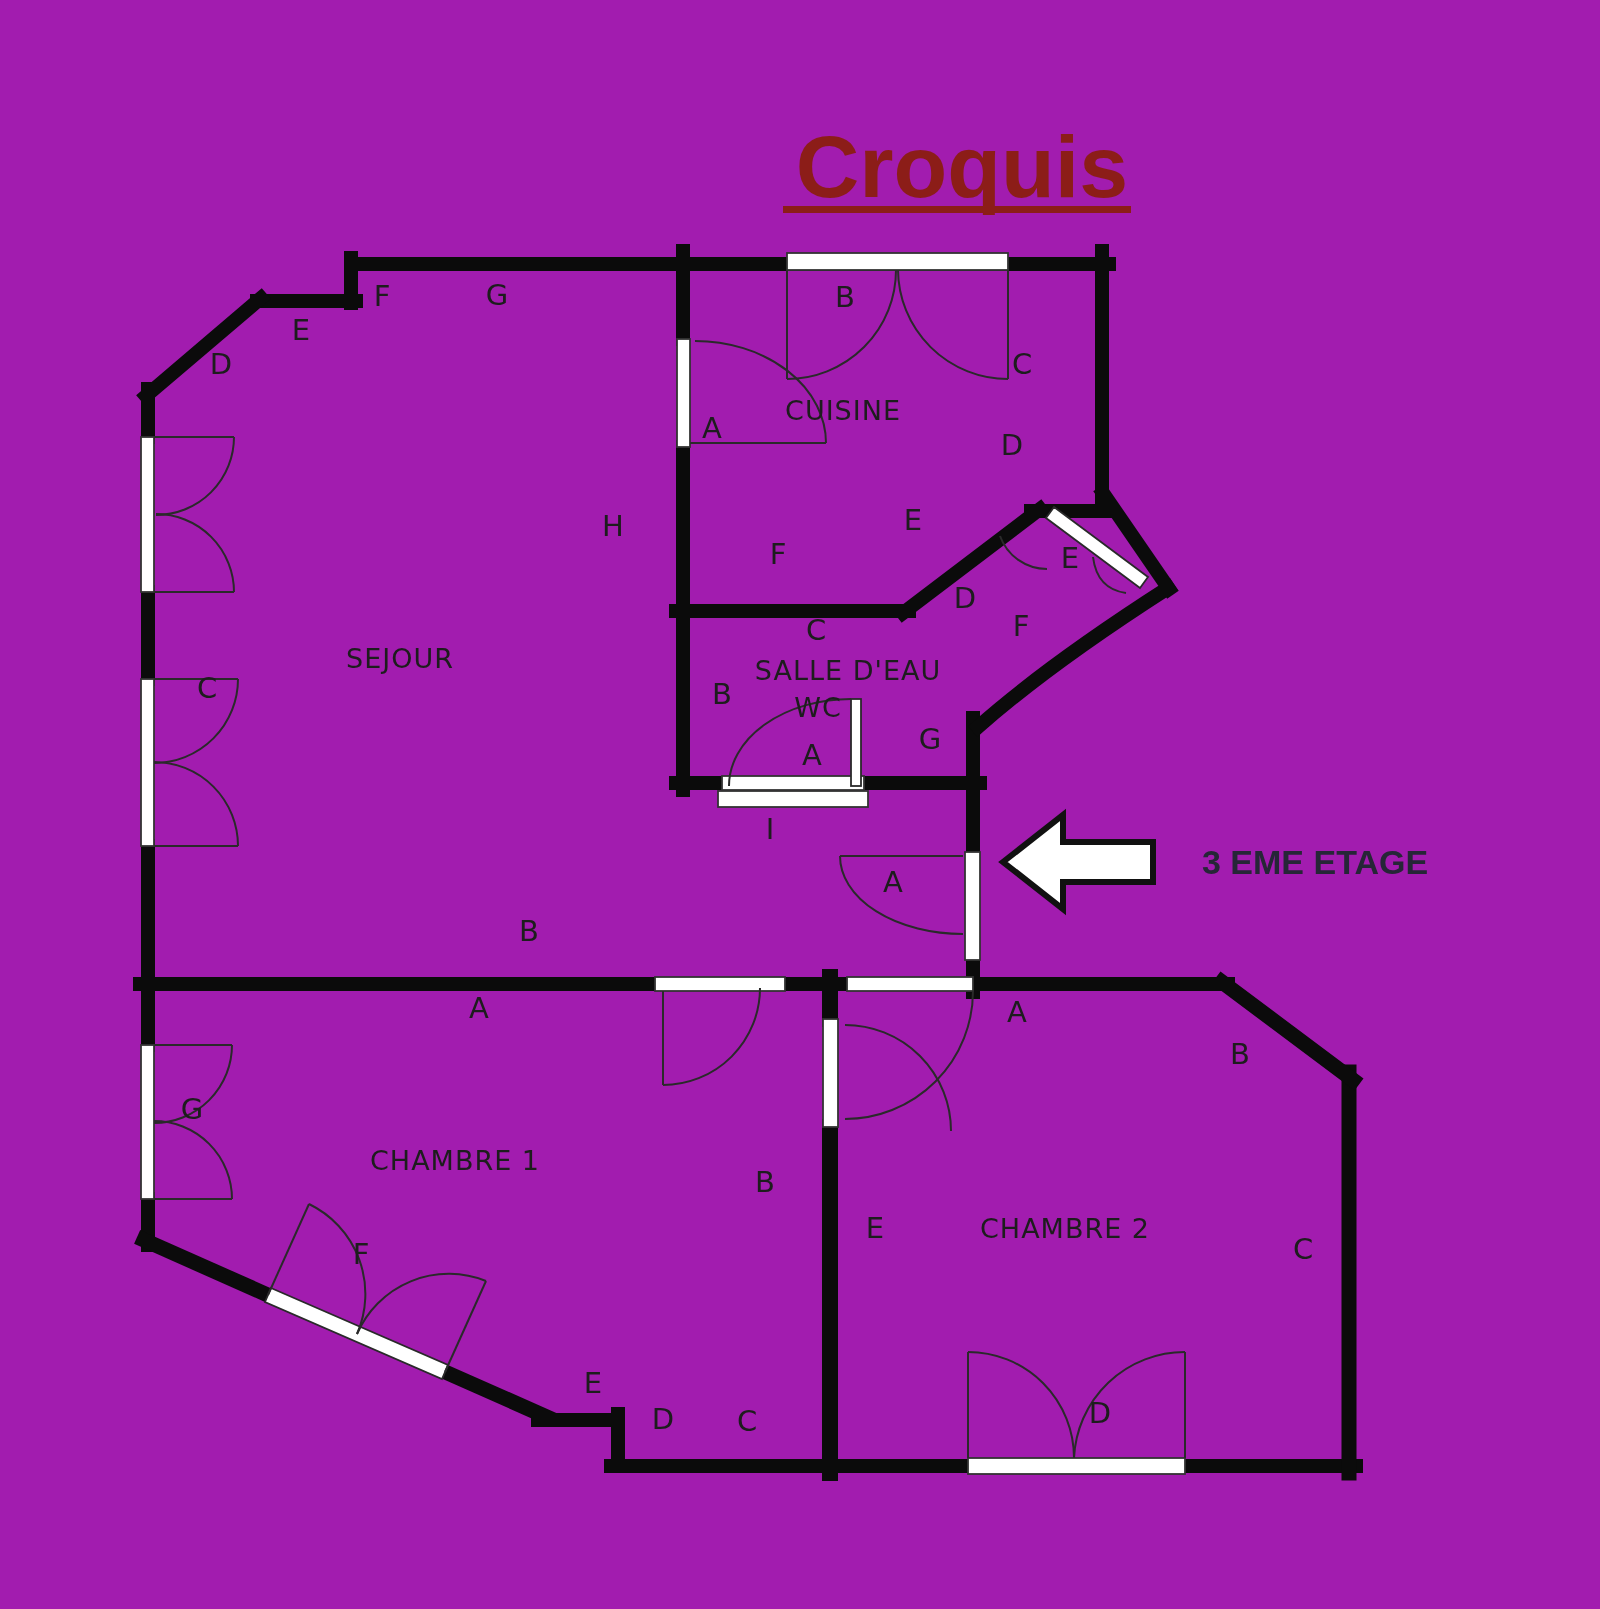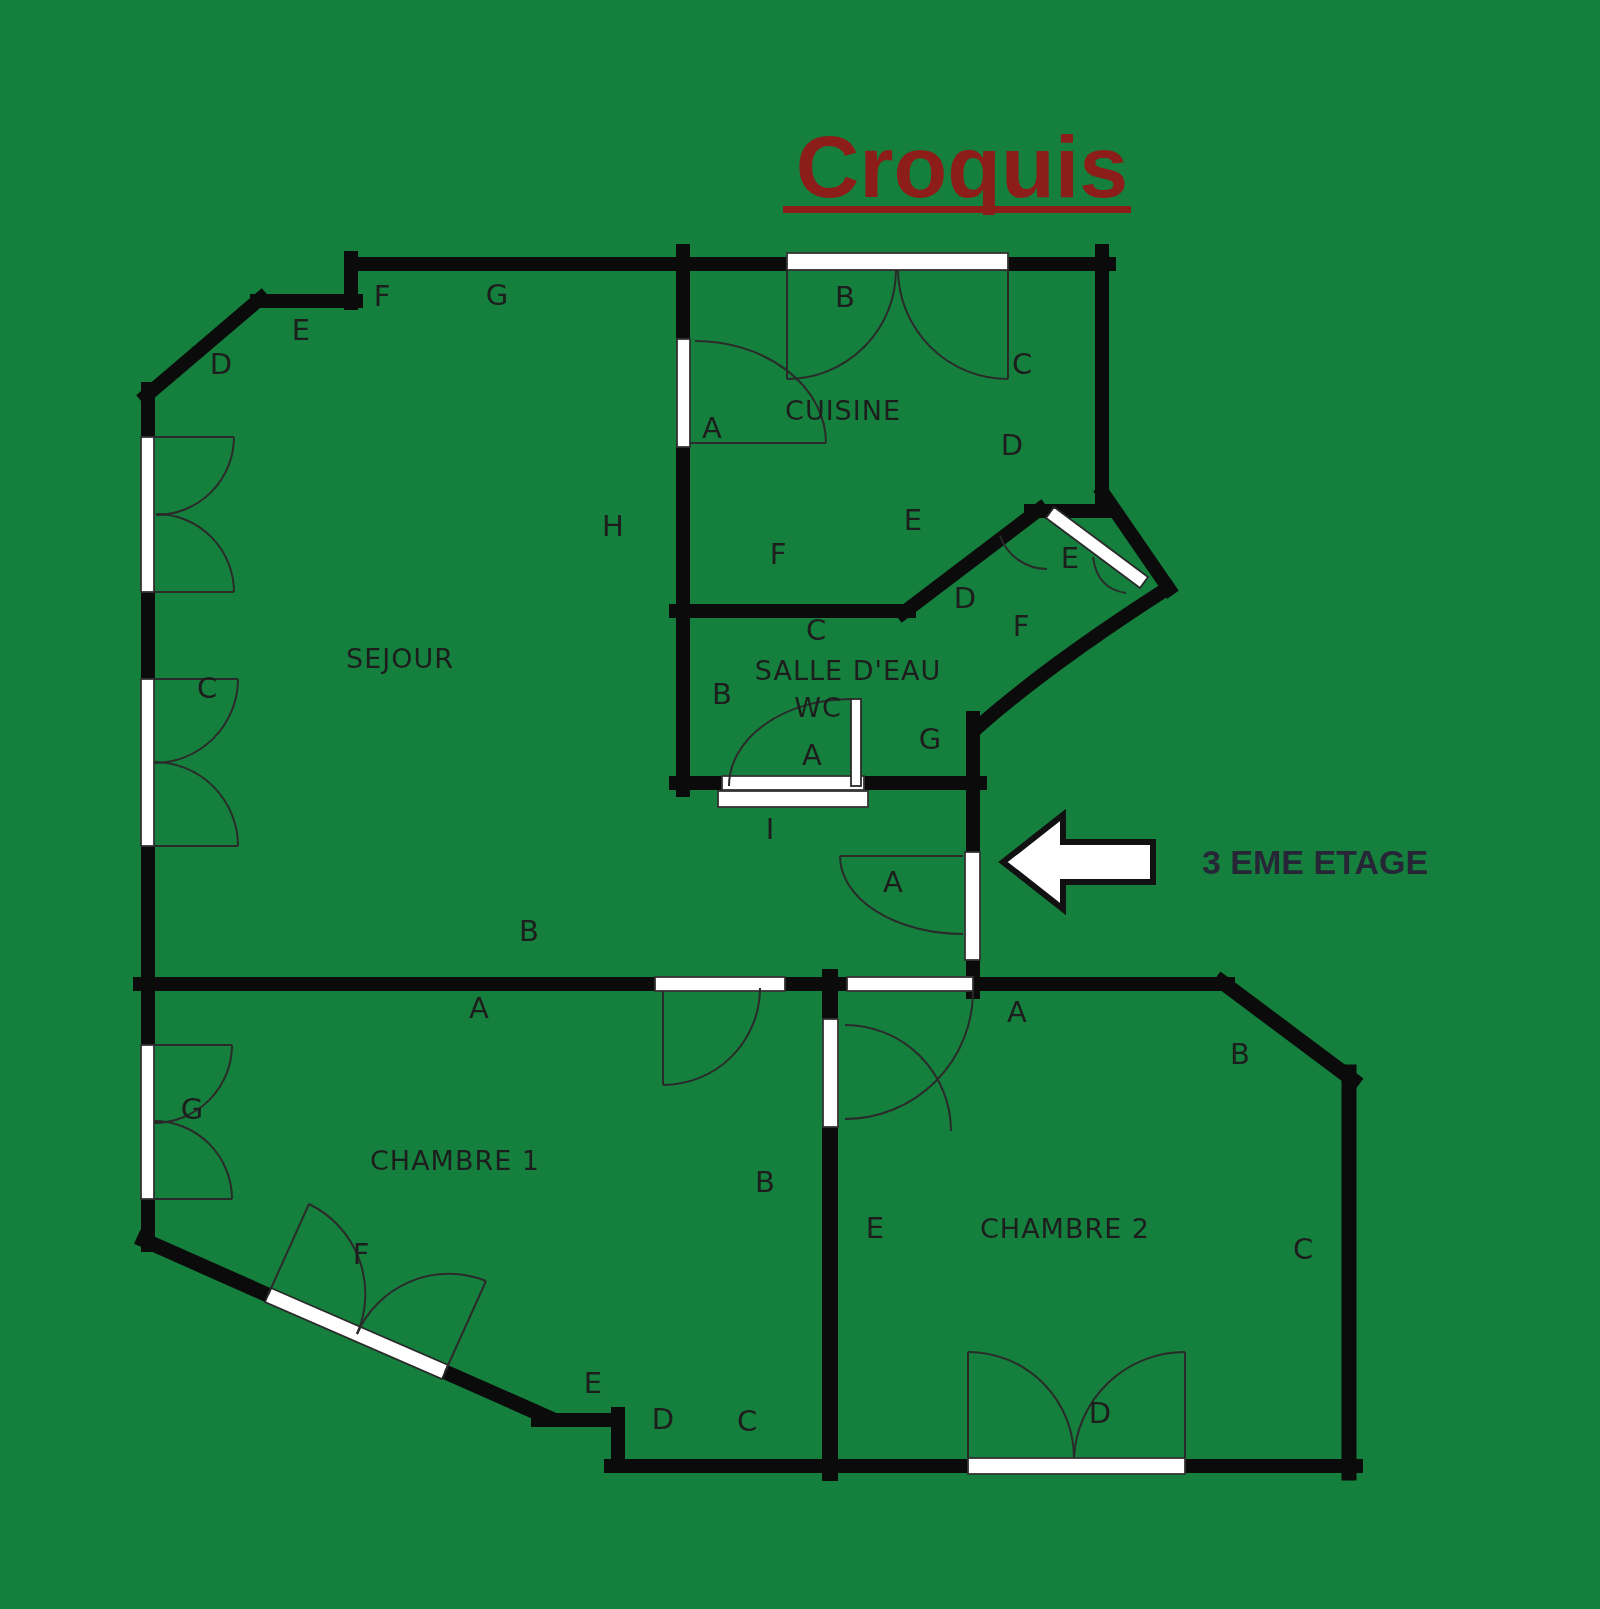--- a/index.html
+++ b/index.html
@@ -1,16 +1,16 @@
 <!DOCTYPE html>
 <html><head>
 <meta charset="utf-8">
 <style>
   html,body{margin:0;padding:0;background:#ffffff;}
-  .stage{position:relative;width:1600px;height:1609px;background:#15803d;overflow:hidden;}
+  .stage{position:relative;width:1600px;height:1609px;background:#a21caf;overflow:hidden;}
   svg{position:absolute;left:0;top:0;}
   .wall{stroke:#0b0b0b;stroke-width:14;fill:none;stroke-linecap:square;}
   .wall15{stroke:#0b0b0b;stroke-width:15;fill:none;stroke-linecap:square;}
   .wall16{stroke:#0b0b0b;stroke-width:16;fill:none;stroke-linecap:square;}
   .thin{stroke:#2a2a2a;stroke-width:2;fill:none;}
   .jamb{fill:#ffffff;stroke:#333333;stroke-width:1.8;}
   .leafband{fill:#ffffff;stroke:#2a2a2a;stroke-width:1.8;}
   .plan-title{font-family:"Liberation Sans",sans-serif;font-weight:bold;font-size:88px;}
   .floor-note{font-family:"Liberation Sans",sans-serif;font-weight:600;font-size:34px;}
   .letter{font-family:"DejaVu Sans",sans-serif;font-size:29px;fill:#1d1d1d;}

